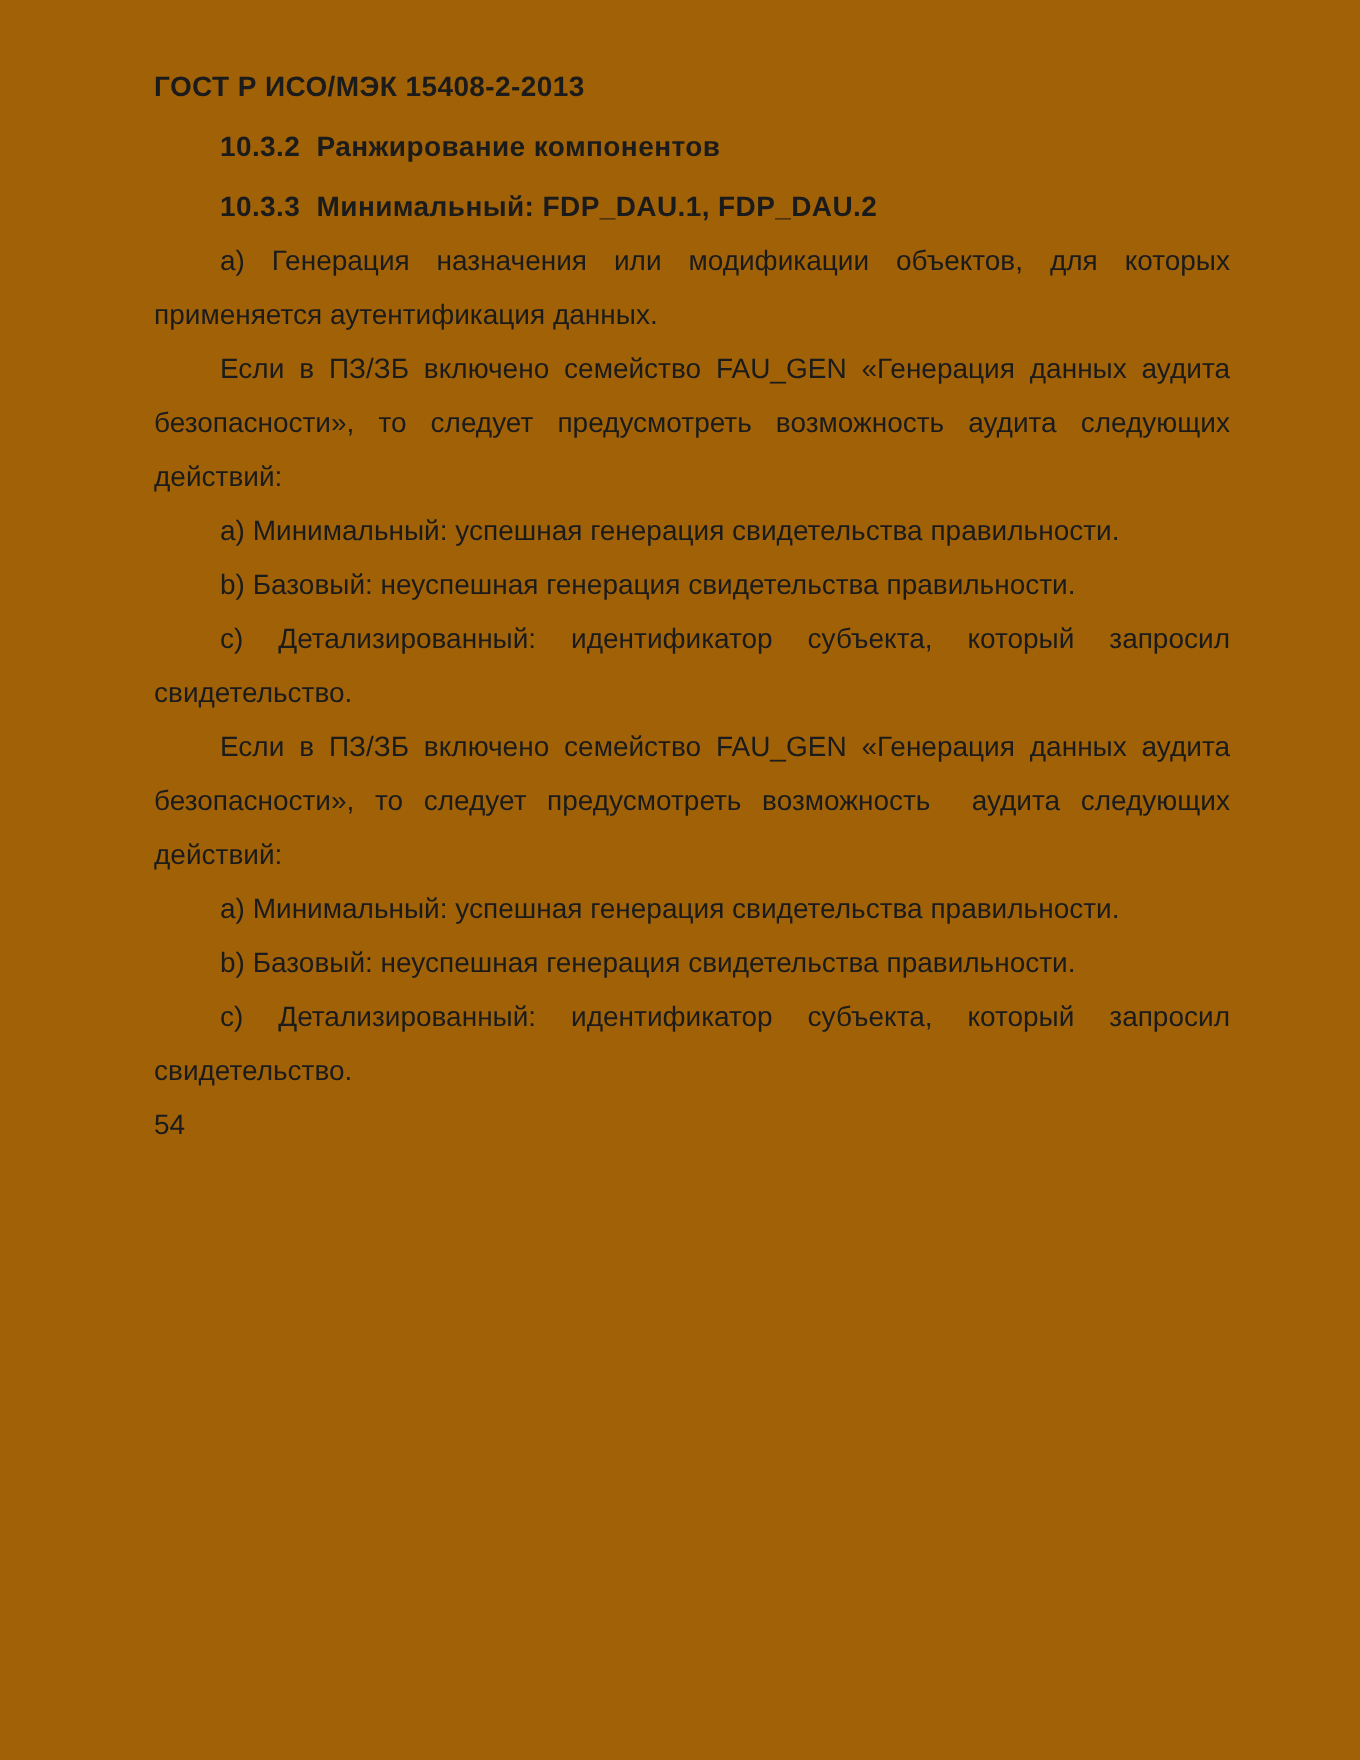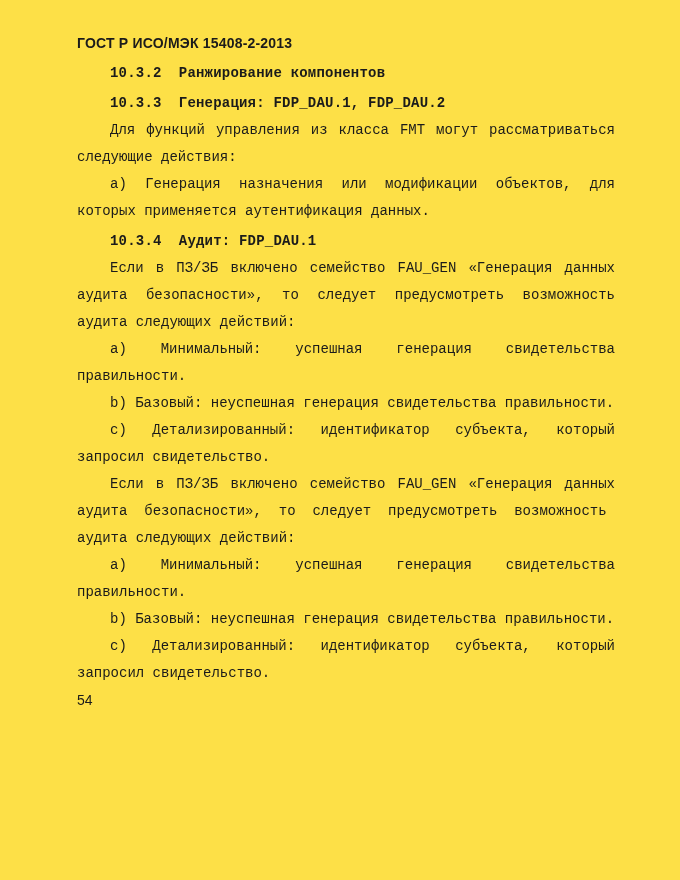--- a/index.html
+++ b/index.html
@@ -13,32 +13,31 @@
     overflow: hidden;
     font-family: "Liberation Sans", sans-serif;
     color: #1b1b1b;
   }
   .page {
     position: relative;
     width: 680px;
     height: 880px;
     box-sizing: border-box;
     padding: 30px 65px 0 77px;
-    background: #fde047;
+    background: #a16207;
   }
   .doc-header {
     font-size: 14px;
     font-weight: bold;
     line-height: 27px;
     letter-spacing: 0.2px;
     white-space: pre-wrap;
   }
   .doc-body {
     font-size: 14px;
-    font-family: Liberation Mono, monospace;
   }
   .block {
     margin: 0;
     line-height: 27px;
   }
   .heading {
     font-weight: bold;
     text-indent: 33px;
     white-space: pre-wrap;
     margin-top: 3px;
@@ -54,24 +53,22 @@
   }
 </style>
 </head>
 <body>
 
 <div class="page">
   <div class="doc-header">ГОСТ Р ИСО/МЭК 15408-2-2013</div>
 
   <div class="doc-body">
       <div class="block heading">10.3.2  Ранжирование компонентов</div>
-      <div class="block heading">10.3.3  Генерация: FDP_DAU.1, FDP_DAU.2</div>
-      <div class="block paragraph">Для функций управления из класса FMT могут рассматриваться следующие действия:</div>
+      <div class="block heading">10.3.3  Минимальный: FDP_DAU.1, FDP_DAU.2</div>
       <div class="block paragraph">a) Генерация назначения или модификации объектов, для которых применяется аутентификация данных.</div>
-      <div class="block heading">10.3.4  Аудит: FDP_DAU.1</div>
       <div class="block paragraph">Если в ПЗ/ЗБ включено семейство FAU_GEN «Генерация данных аудита безо­пасности», то следует предусмотреть возможность аудита следующих действий:</div>
       <div class="block paragraph">a) Минимальный: успешная генерация свидетельства правильности.</div>
       <div class="block paragraph">b) Базовый: неуспешная генерация свидетельства правильности.</div>
       <div class="block paragraph">c) Детализированный: идентификатор субъекта, который запросил свидетель­ство.</div>
       <div class="block paragraph">Если в ПЗ/ЗБ включено семейство FAU_GEN «Генерация данных аудита безо­пасности», то следует предусмотреть возможность&nbsp; аудита следующих действий:</div>
       <div class="block paragraph">a) Минимальный: успешная генерация свидетельства правильности.</div>
       <div class="block paragraph">b) Базовый: неуспешная генерация свидетельства правильности.</div>
       <div class="block paragraph">c) Детализированный: идентификатор субъекта, который запросил свидетель­ство.</div>
     </div>
 

